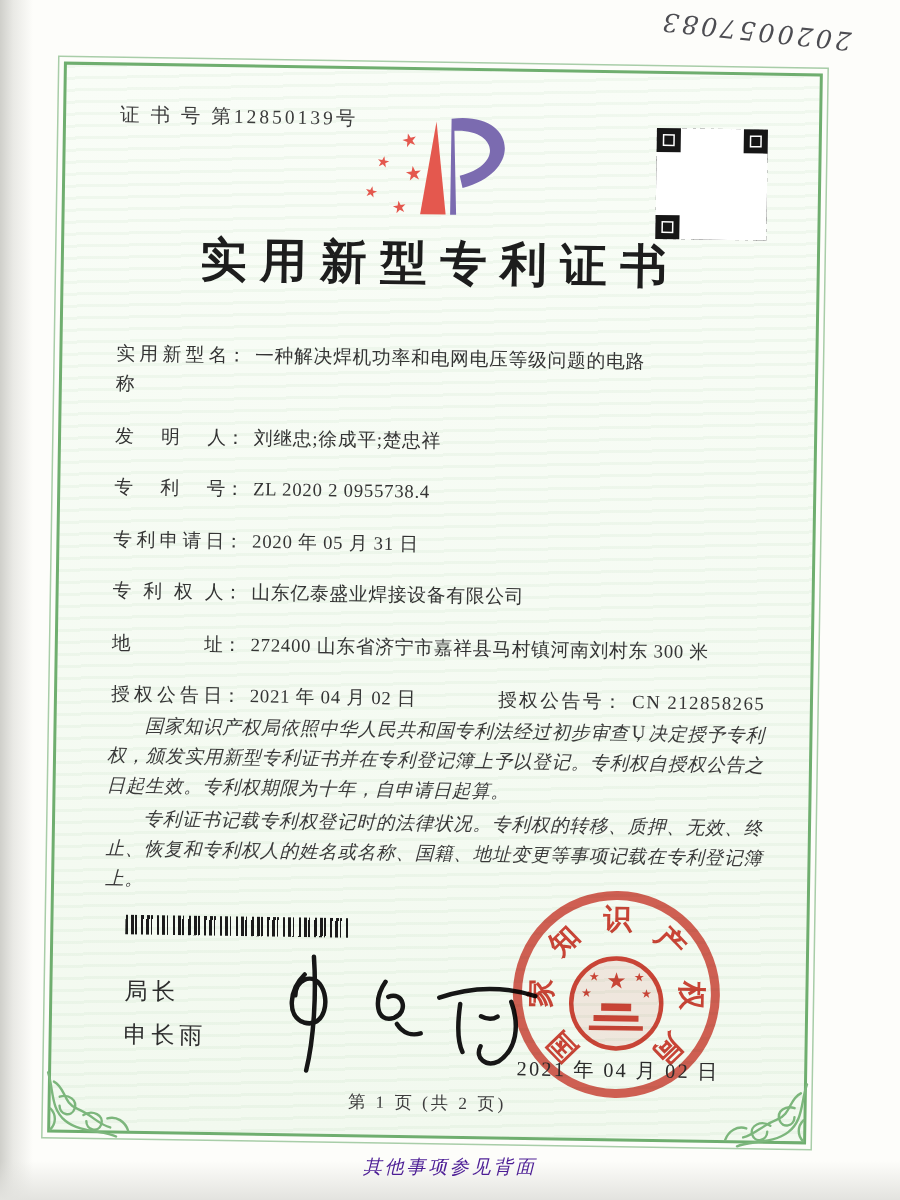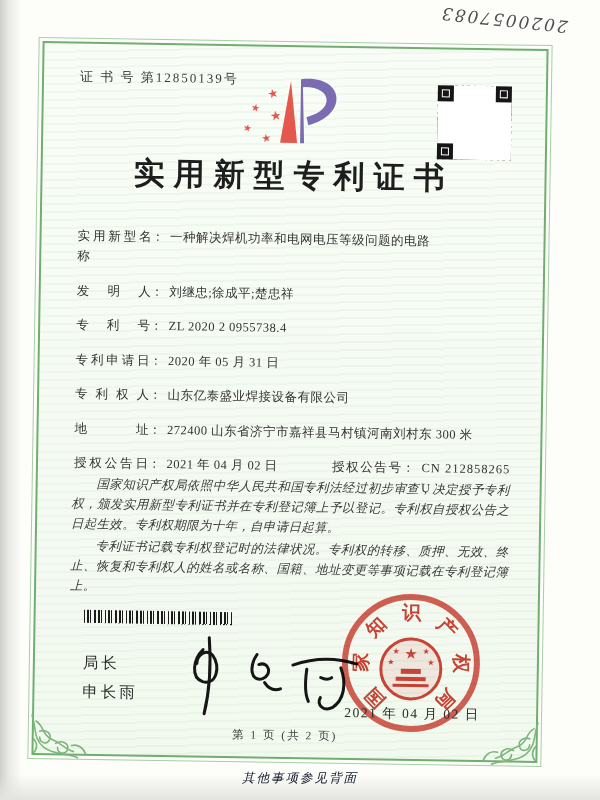--- a/index.html
+++ b/index.html
@@ -59,28 +59,28 @@
     font-size:12.4px;line-height:1.62;color:#3a3a3a;text-align:justify;
     font-style:italic;letter-spacing:.4px;
   }
   .body-text p{margin:0 0 2px;text-indent:2em;}
   .barcode{
     position:absolute;left:48px;top:566px;width:150px;height:13px;
     background:
       repeating-linear-gradient(90deg,#1b1b1b 0 1.5px,rgba(255,255,255,0) 1.5px 3.5px,#1b1b1b 3.5px 5.5px,rgba(255,255,255,0) 5.5px 6.5px,#1b1b1b 6.5px 7.5px,rgba(255,255,255,0) 7.5px 10.5px);
   }
   .signer{position:absolute;left:48px;top:604px;font-size:15.5px;color:#2e2e2e;letter-spacing:3px;line-height:29px;
-    font-family:Liberation Sans, sans-serif;}
+    font-family:Liberation Mono, monospace;}
   .signature{position:absolute;left:138px;top:588px;}
   .seal{position:absolute;left:300px;top:538px;width:152px;height:152px;opacity:.92;mix-blend-mode:multiply;}
   .seal-date{position:absolute;left:268px;top:656px;width:220px;text-align:center;
     font-size:13.5px;color:#2b2b2b;letter-spacing:1.5px;}
   .pageno{position:absolute;left:0;bottom:14px;width:100%;text-align:center;font-size:11.5px;color:#3c3c3c;letter-spacing:2px;}
   .back-note{position:absolute;top:770px;left:0;width:100%;text-align:center;
-    font-size:12.5px;font-style:italic;color:#0f172a;letter-spacing:2px;}
+    font-size:12.5px;font-style:italic;color:#4c1d95;letter-spacing:2px;}
   .corner{position:absolute;width:74px;height:74px;}
   .c-bl{left:-8px;bottom:-8px;}
   .c-br{right:-8px;bottom:-8px;transform:scaleX(-1);}
 </style>
 </head>
 <body>
 
 <div class="edge-left"></div>
 <div class="edge-bottom"></div>
 

